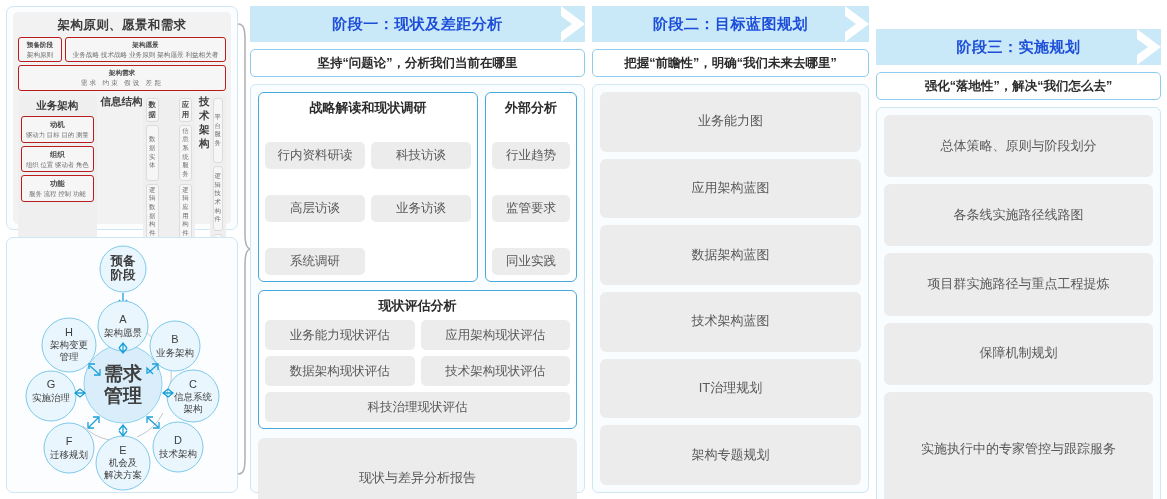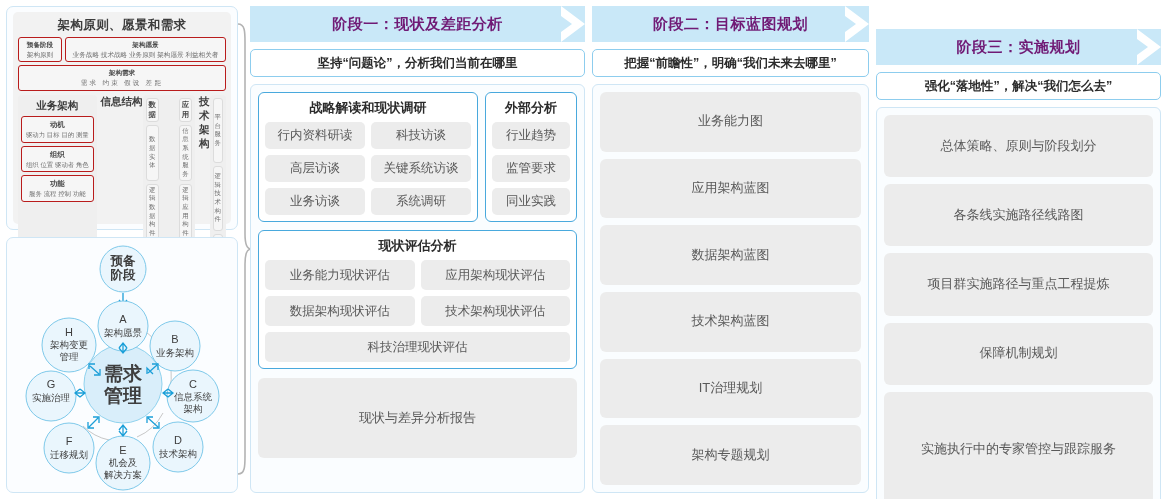--- a/index.html
+++ b/index.html
@@ -100,21 +100,21 @@
   .stage { position: absolute; top: 6px; }
   .stage.s1 { left: 250px; width: 335px; }
   .stage.s2 { left: 592px; width: 277px; }
   .stage.s3 { left: 876px; width: 285px; margin-top: 23px; }
 
   .hdr {
     position: relative; height: 36px; background: #c9e8f8;
     display: flex; align-items: center; justify-content: center;
   }
   .hdr .htext {
-    font-weight: bold; font-size: 15px; color: #701a75; letter-spacing: .5px;
+    font-weight: bold; font-size: 15px; color: #1d4ed8; letter-spacing: .5px;
     position: relative; z-index: 2;
   }
   .hdr .chev {
     position: absolute; right: -0px; top: 0; width: 24px; height: 36px; z-index: 3;
   }
 
   .subbar {
     margin-top: 7px; height: 28px; background: #ffffff;
     border: 1px solid #8dcdee; border-radius: 5px;
     display: flex; align-items: center; justify-content: center;
@@ -142,21 +142,21 @@
   .chip {
     background: #ececec; border-radius: 5px; color: #595959;
     display: flex; align-items: center; justify-content: center;
     text-align: center;
   }
   .s1-top { display: flex; gap: 7px; }
   .s1-top .left { flex: 1; }
   .s1-top .right { width: 92px; }
   .g2 { display: grid; grid-template-columns: 1fr 1fr; gap: 6px; }
   .g1 { display: grid; grid-template-columns: 1fr; gap: 6px; }
-  .s1-top .chip { height: 27px; font-size: 12.5px; }
+  .s1-top .chip { height: 27px; font-size: 12.5px; margin-top: 20px; }
   .s1-top .right .chip { font-size: 12.5px; }
   .grp.assess { margin-top: 8px; }
   .grp.assess .chip { height: 30px; font-size: 12.5px; }
   .grp.assess .rowgap { margin-bottom: 6px; }
   .report {
     margin-top: 9px; background: #ececec; border-radius: 6px; height: 80px;
     display: flex; align-items: center; justify-content: center;
     color: #595959; font-size: 13px;
   }
 
@@ -345,21 +345,20 @@
     </div>
     <div class="body">
 
       <div class="s1-top">
         <div class="grp left">
           <div class="grp-title">战略解读和现状调研</div>
           <div class="g2">
             <div class="chip">行内资料研读</div>
             <div class="chip">科技访谈</div>
             <div class="chip">高层访谈</div>
-            <div class="chip">关键系统访谈</div>
             <div class="chip">业务访谈</div>
             <div class="chip">系统调研</div>
           </div>
         </div>
         <div class="grp right">
           <div class="grp-title">外部分析</div>
           <div class="g1">
             <div class="chip">行业趋势</div>
             <div class="chip">监管要求</div>
             <div class="chip">同业实践</div>

